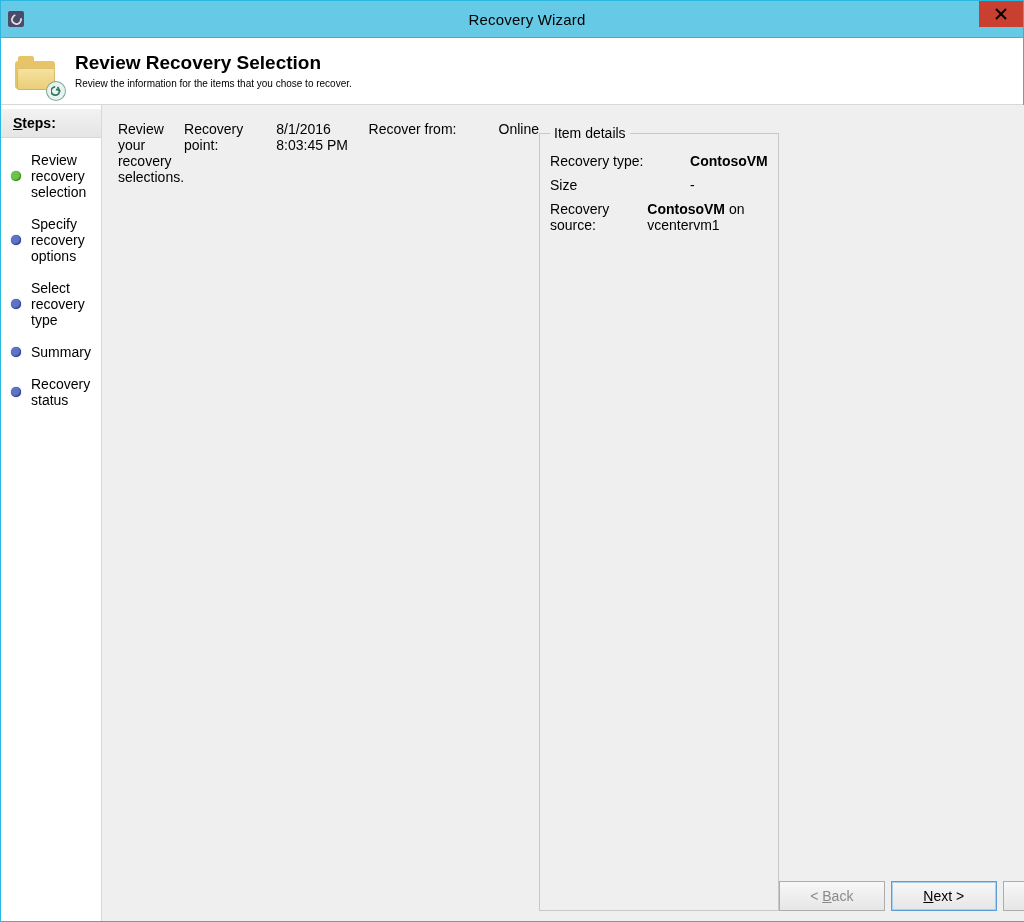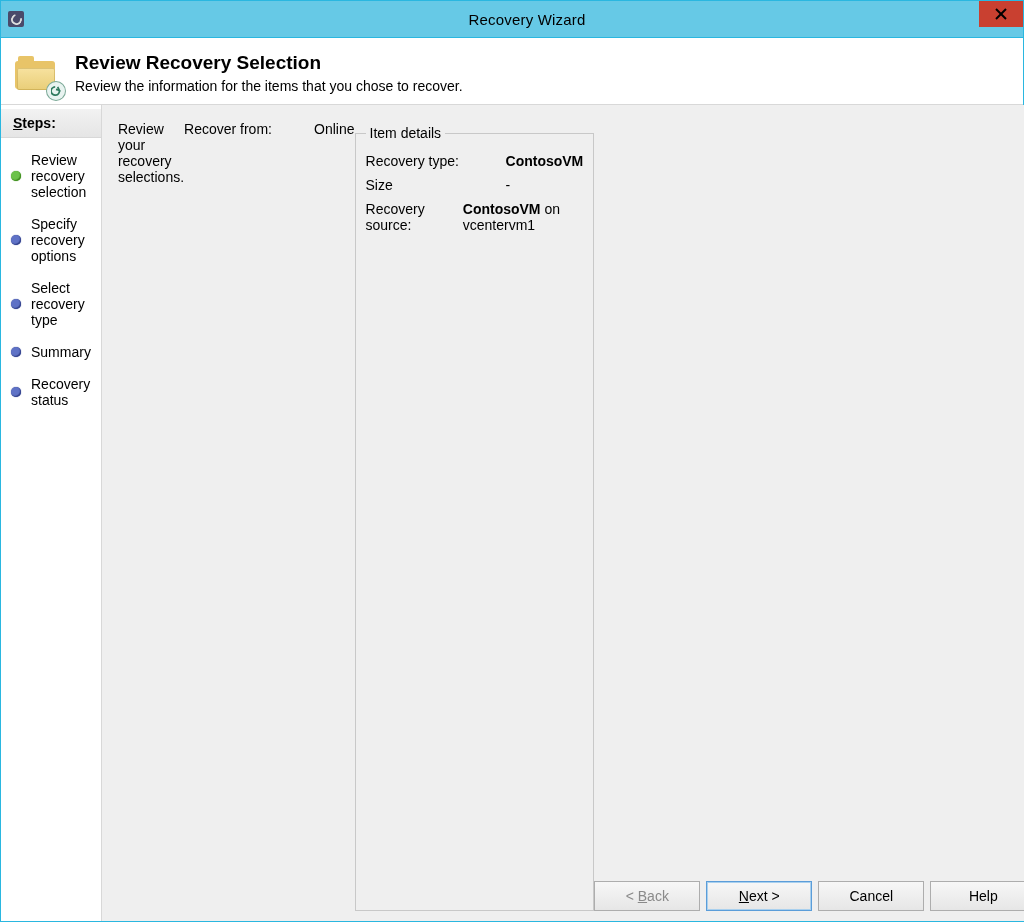--- a/index.html
+++ b/index.html
@@ -129,21 +129,21 @@
     width: 10px; height: 10px;
     stroke:#2f7a5e; stroke-width:2; fill:none;
   }
   .header-text h1 {
     margin: 0 0 4px 0;
     font-size: 19px;
     font-weight: bold;
   }
   .header-text p {
     margin: 0;
-    font-size: 14px;
+    font-size: 10px;
     text-align: center;
   }
   .body {
     flex: 1;
     display: flex;
     min-height: 0;
   }
   .sidebar {
     width: 240px;
     background: #fff;
@@ -289,20 +289,24 @@
         </li>
         <li>
           <span class="bullet pending"></span>
           <span>Recovery status</span>
         </li>
       </ul>
     </div>
 
     <div class="main">
       <div class="info-line">Review your recovery selections.</div>
+      <div class="kv">
+        <div class="k">Recovery point:</div>
+        <div class="v">8/1/2016 8:03:45 PM</div>
+      </div>
       <div class="kv">
         <div class="k">Recover from:</div>
         <div class="v">Online</div>
       </div>
 
       <fieldset class="details">
         <legend>Item details</legend>
         <div class="kv">
           <div class="k">Recovery type:</div>
           <div class="v bold">ContosoVM</div>

